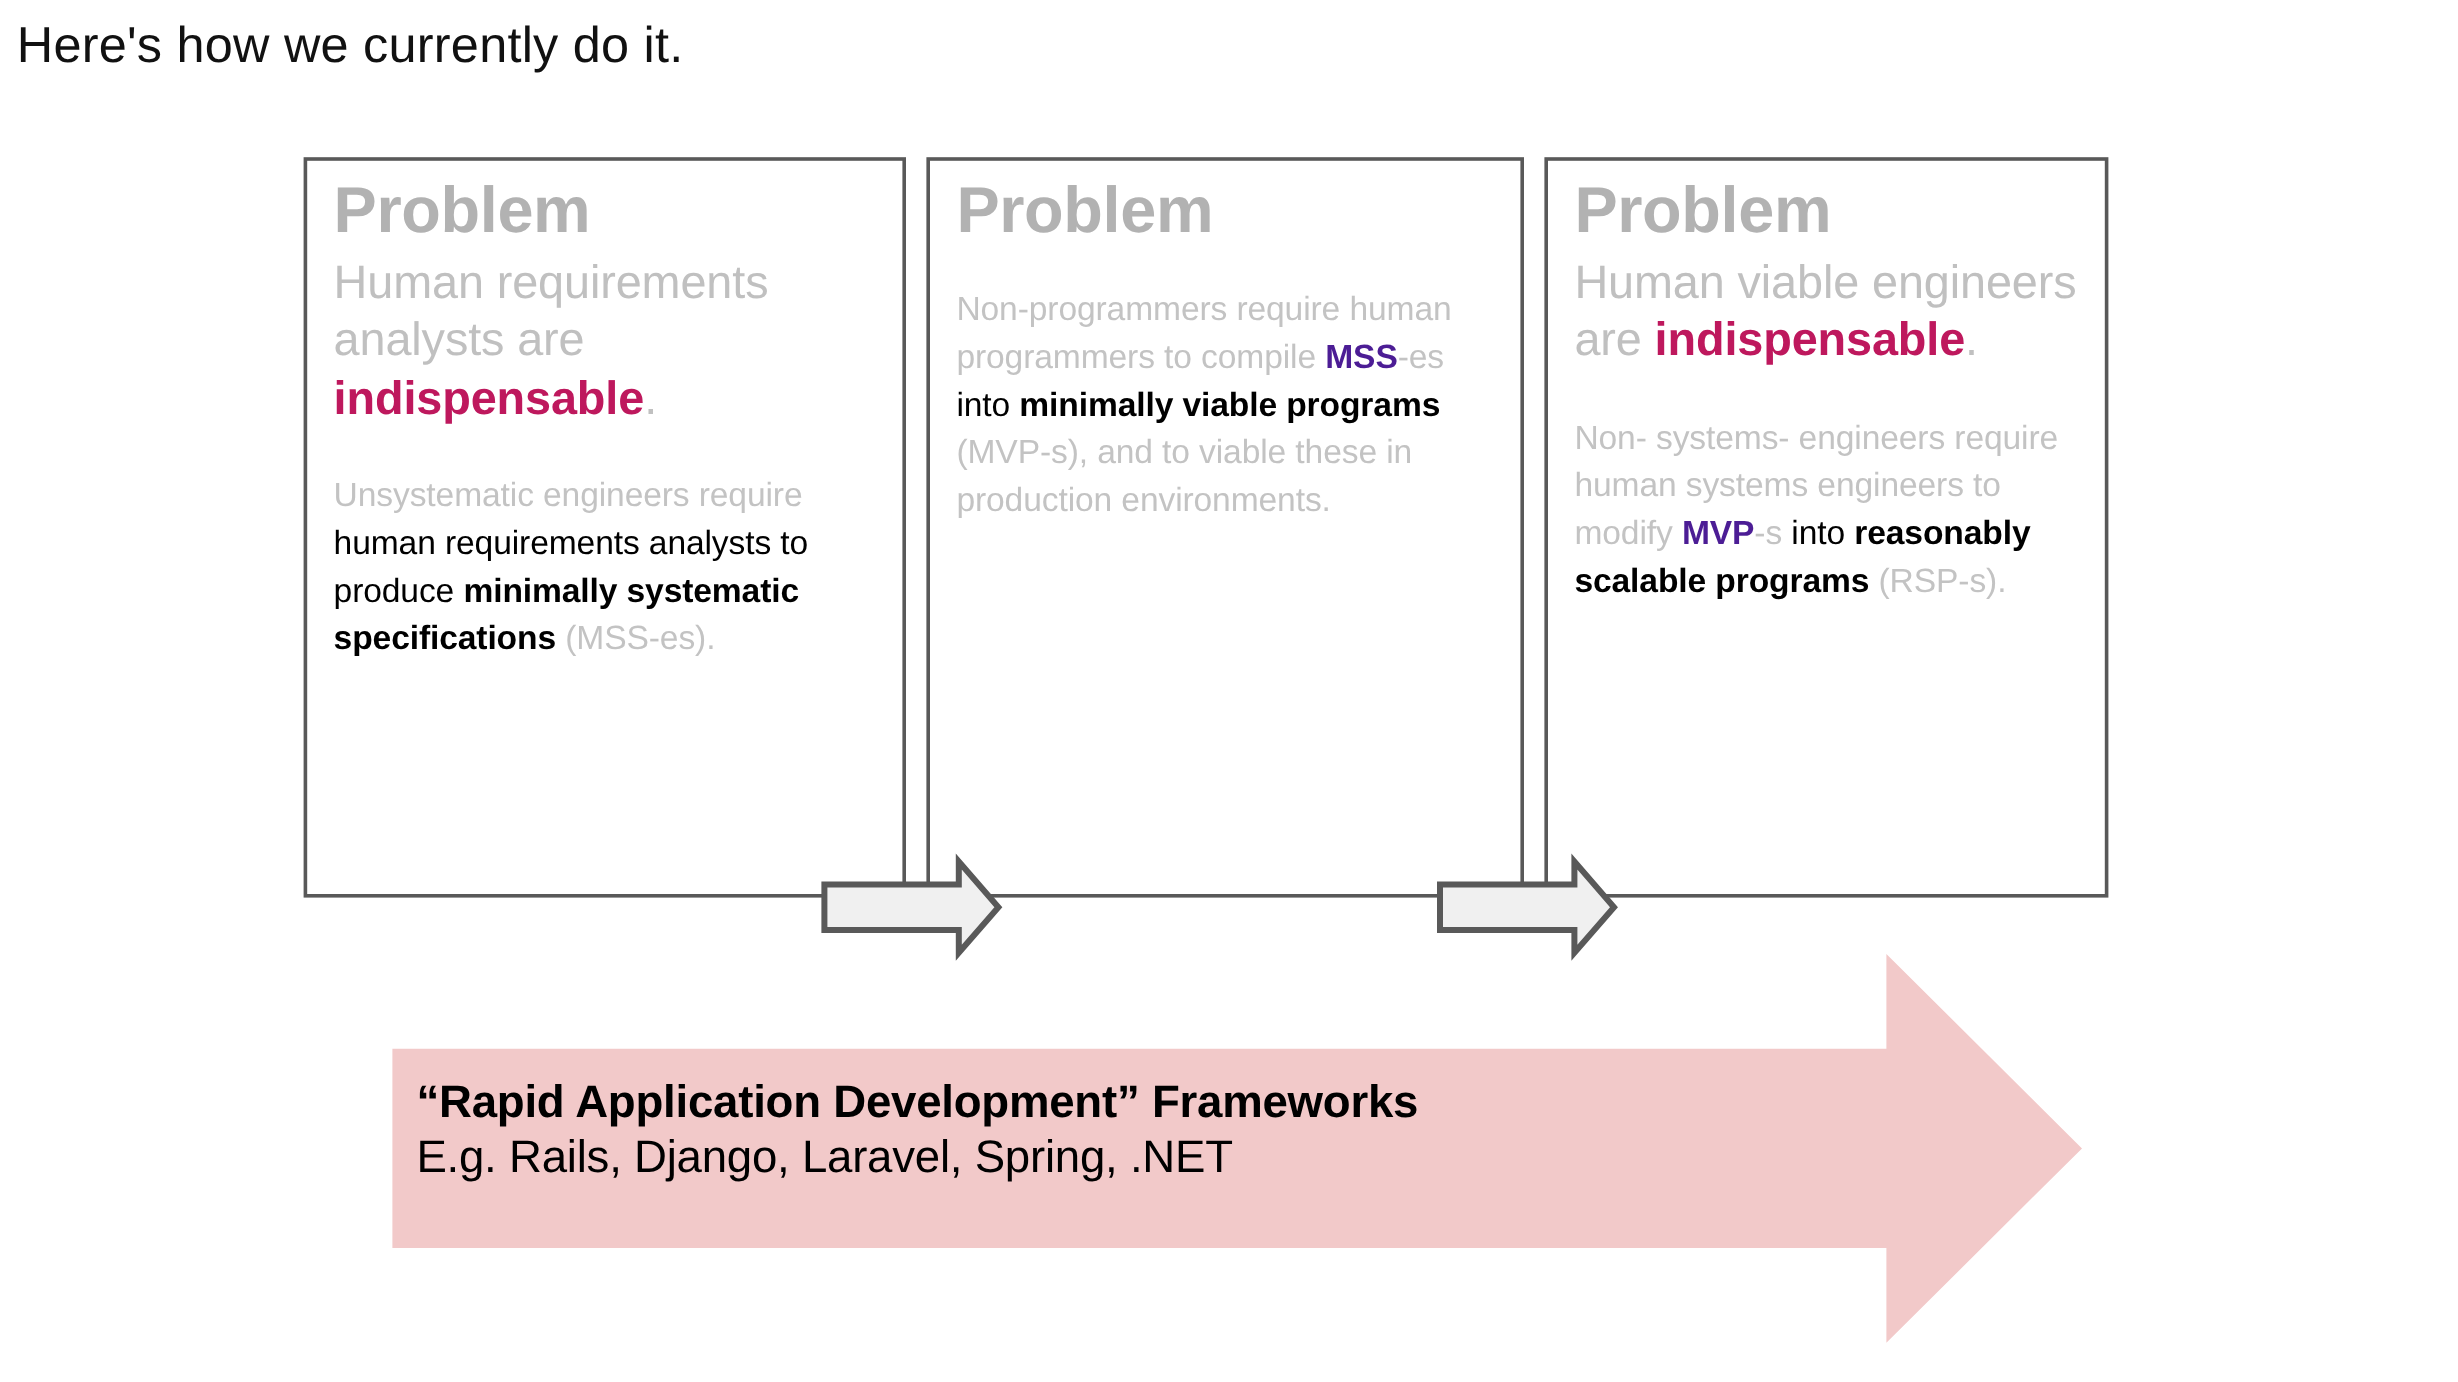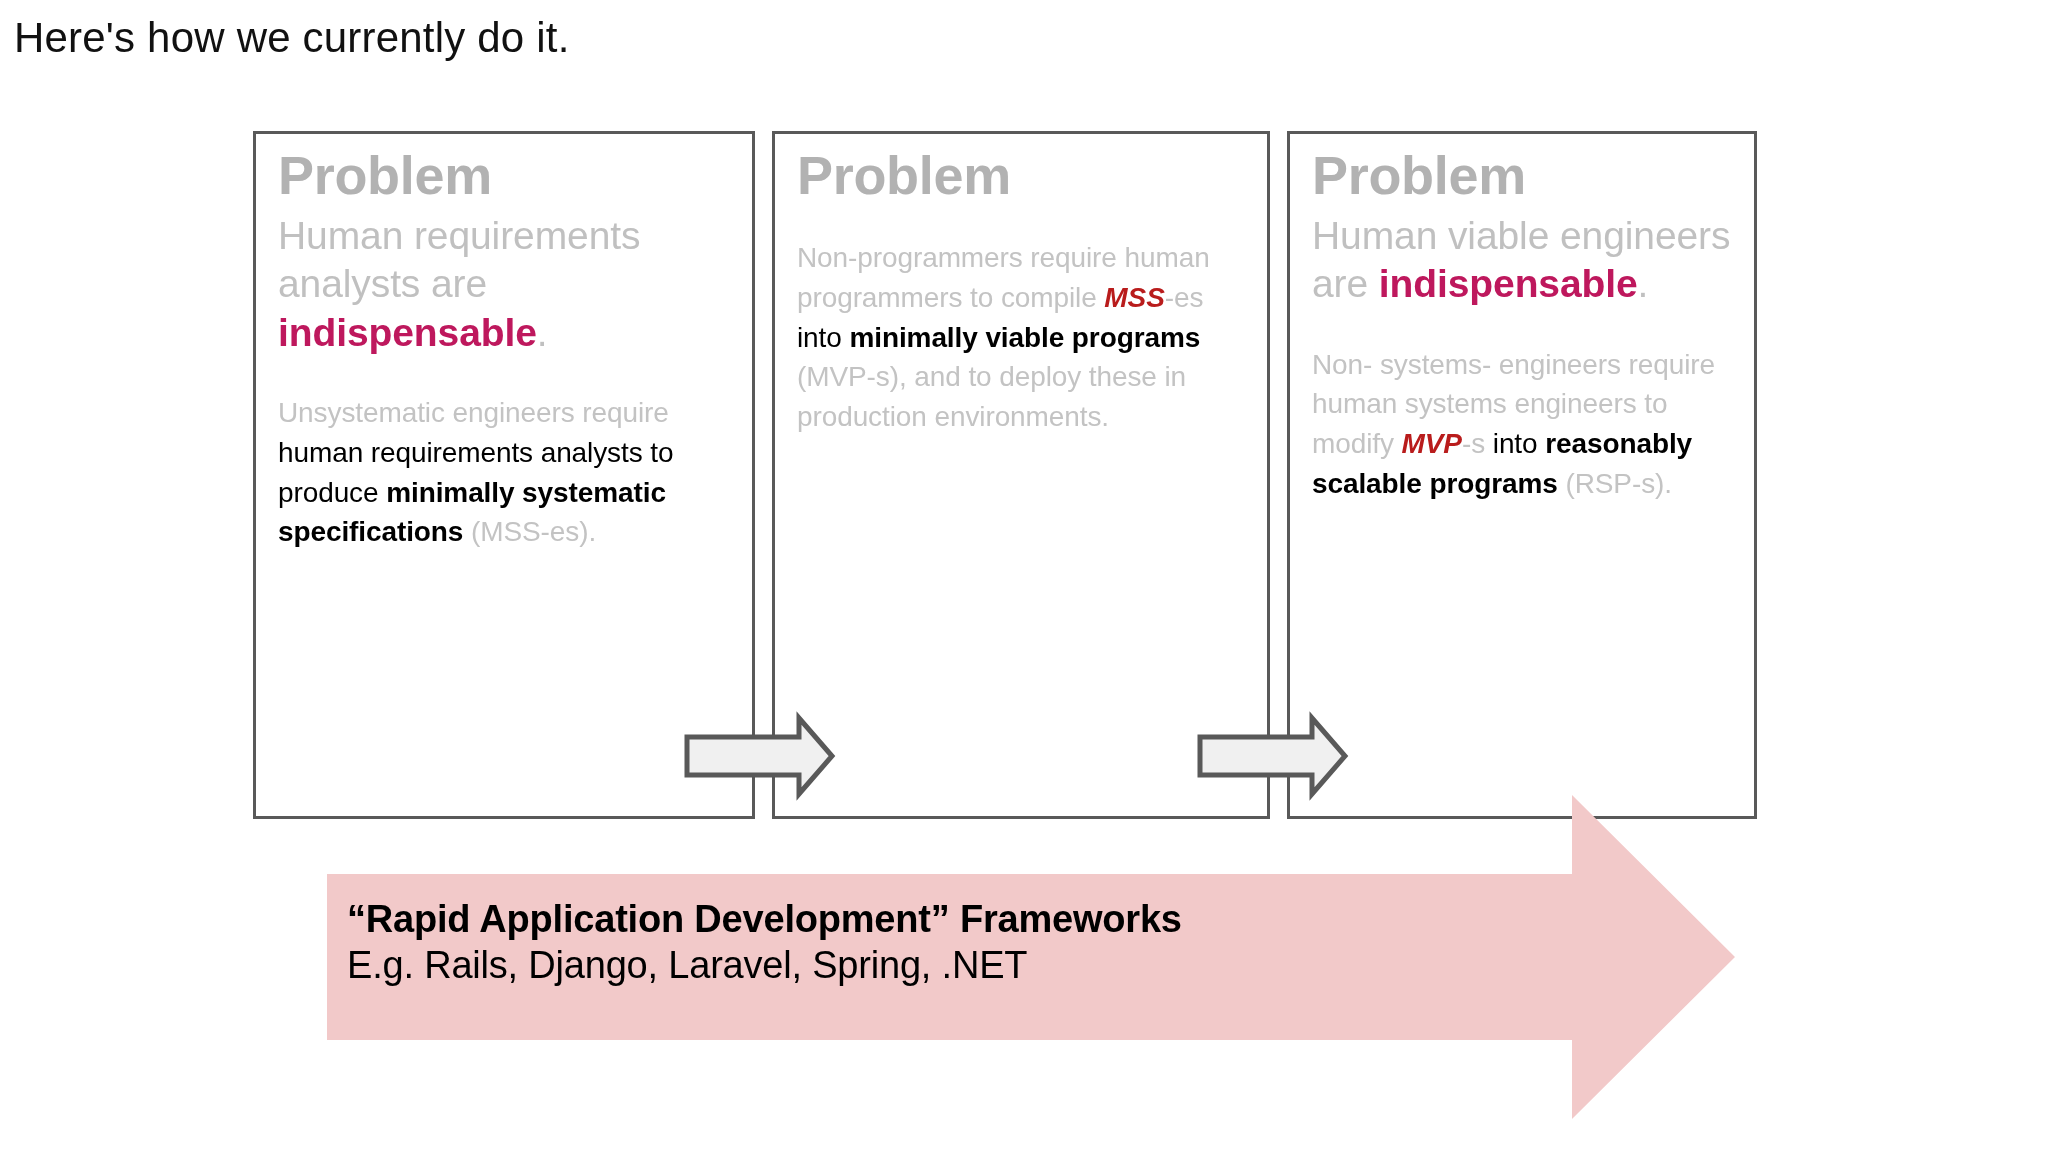--- a/index.html
+++ b/index.html
@@ -26,21 +26,21 @@
     color: #111111;
     font-weight: 400;
     letter-spacing: 0.2px;
     white-space: nowrap;
   }
 
   
   .panel {
     position: absolute;
     top: 131px;
-    height: 688px;
+    height: 617px;
     box-sizing: border-box;
     border: 3px solid #595959;
     background: #ffffff;
   }
   #panel-0 { left: 253px;  width: 502px; }
   #panel-1 { left: 772px;  width: 498px; }
   #panel-2 { left: 1287px; width: 470px; }
 
   .panel-inner {
     position: absolute;
@@ -72,21 +72,21 @@
 
   .panel-body {
     margin-top: 36px;
     font-size: 28px;
     font-weight: 400;
     color: #c3c3c3;
     line-height: 1.42;
     letter-spacing: -0.1px;
   }
   .panel-body .dim  { color: #c3c3c3; font-weight: 400; }
-  .panel-body .dimb { color: #b91c1c; font-weight: 700; font-style: italic; }
+  .panel-body .dimb { color: #4c1d95; font-weight: 700; }
   .panel-body .lit  { color: #000000; font-weight: 400; }
   .panel-body .litb { color: #000000; font-weight: 700; }
 
   
   #connectors {
     position: absolute;
     left: 0;
     top: 0;
     width: 2048px;
     height: 1152px;
@@ -139,21 +139,21 @@
     <div class="panel-body">
       <span class="dim">Unsystematic engineers require </span><span class="lit">human requirements analysts to produce </span><span class="litb">minimally systematic specifications</span><span class="dim"> (MSS-es).</span>
     </div>
   </div>
 </div>
 
 <div class="panel" id="panel-1" style="border-color: rgb(89, 89, 89);">
   <div class="panel-inner">
     <div class="panel-heading">Problem</div>
     <div class="panel-body">
-      <span class="dim">Non-programmers require human programmers to compile </span><span class="dimb">MSS</span><span class="dim">-es </span><span class="lit">into </span><span class="litb">minimally viable programs</span><span class="dim"> (MVP-s), and to deploy these in production environments.</span>
+      <span class="dim">Non-programmers require human programmers to compile </span><span class="dimb">MSS</span><span class="dim">-es </span><span class="lit">into </span><span class="litb">minimally viable programs</span><span class="dim"> (MVP-s), and to viable these in production environments.</span>
     </div>
   </div>
 </div>
 
 <div class="panel" id="panel-2" style="border-color: rgb(89, 89, 89);">
   <div class="panel-inner">
     <div class="panel-heading">Problem</div>
     <div class="panel-tagline">
       <span>Human viable engineers are </span><b>indispensable</b><span>.</span>
     </div>

